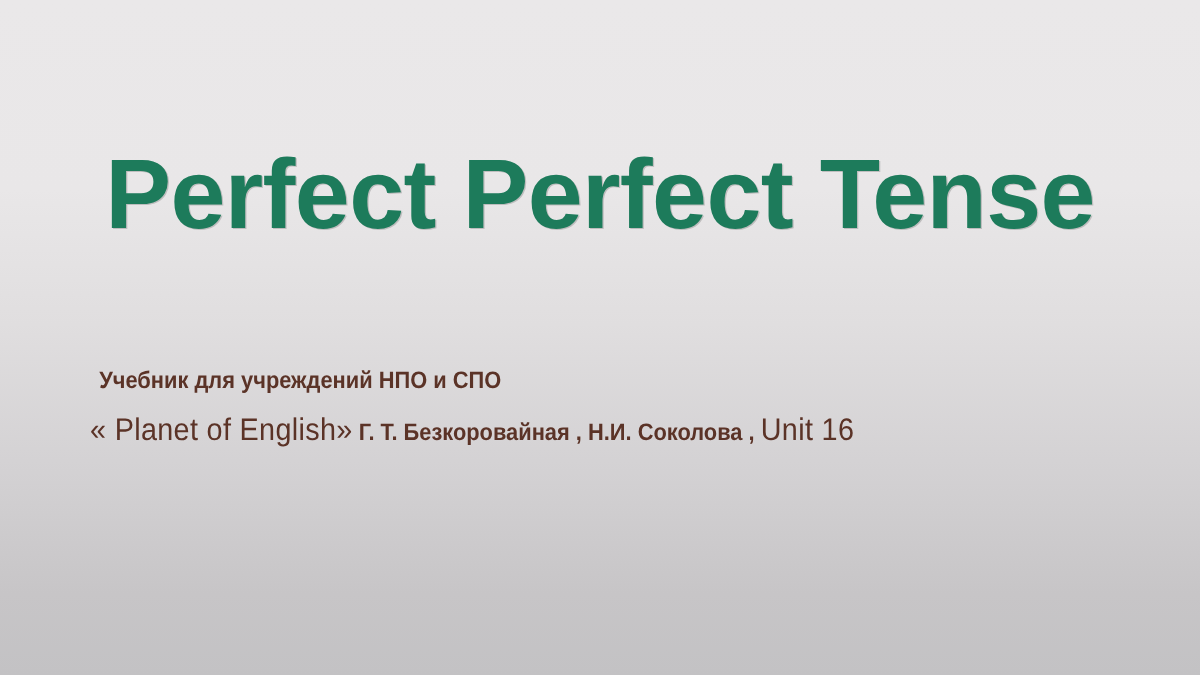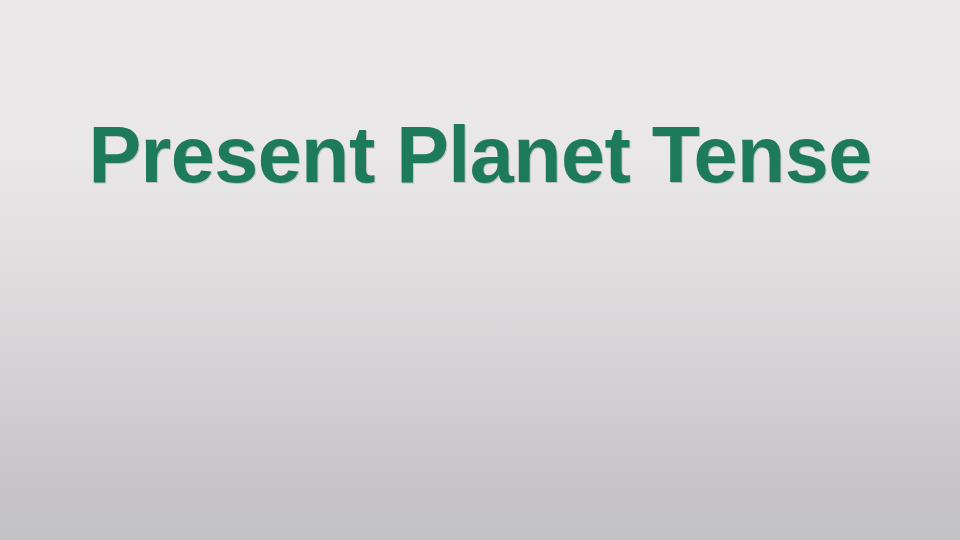--- a/index.html
+++ b/index.html
@@ -109,18 +109,22 @@
   #presenter-line-3 {
     letter-spacing: 0px;
   }
 </style>
 </head>
 <body>
 
 <div id="slide">
 
   <div id="title-block">
-    <span id="slide-title">Present Planet Tense</span>
+    <span id="slide-title">Perfect Perfect Tense</span>
   </div>
 
+  <div id="subtitle-block">
+    <span class="sub-line" id="subtitle-line-1">Учебник для учреждений НПО и СПО</span>
+    <span class="sub-line" id="subtitle-line-2"><span class="big-title-part">« Planet of English»</span> <span>Г. Т. Безкоровайная , Н.И. Соколова ,</span> <span class="unit-part">Unit 16</span></span>
+  </div>
 
 
 </div>
 
 </body></html>

